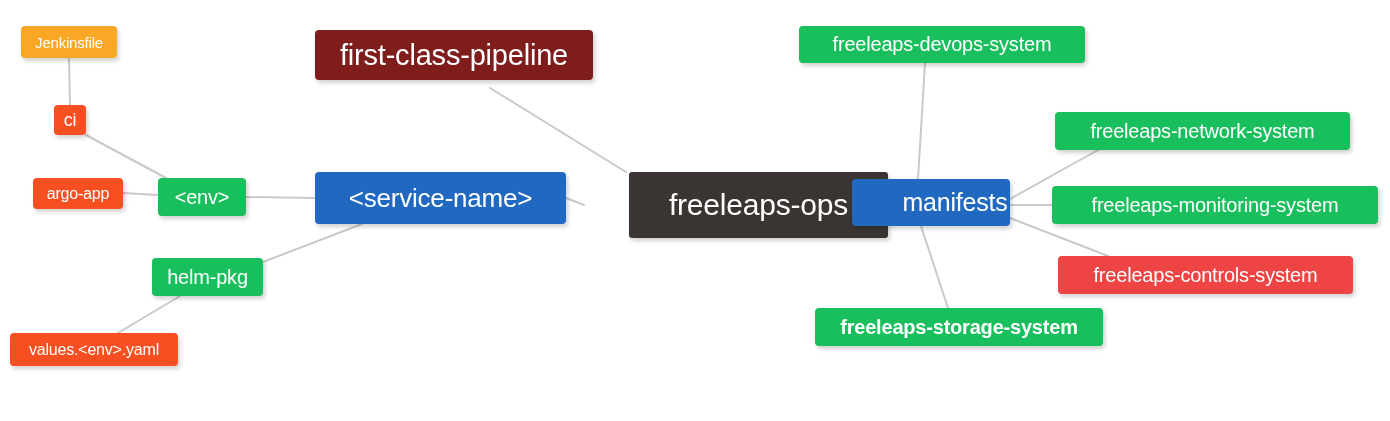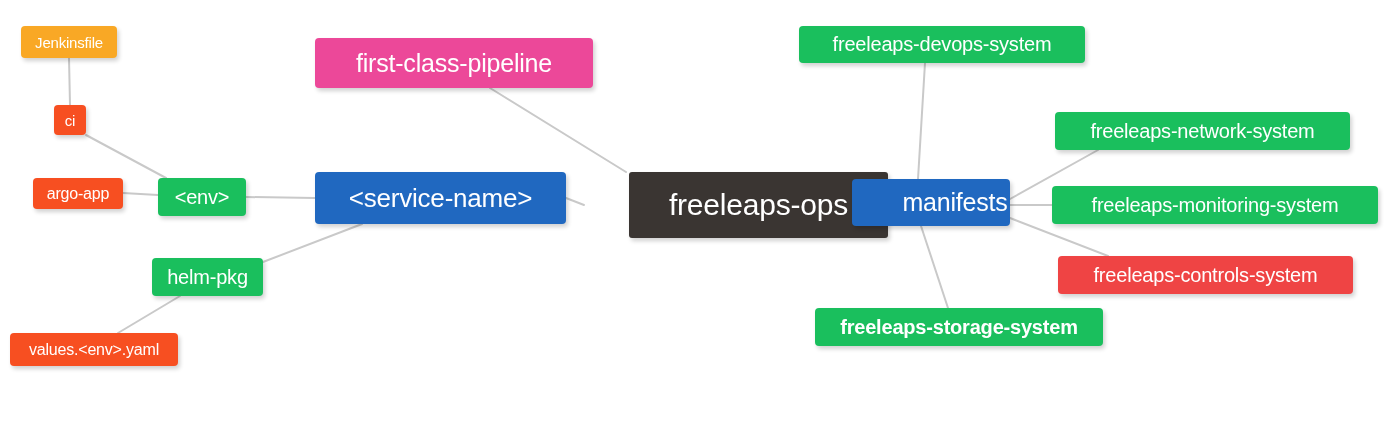--- a/index.html
+++ b/index.html
@@ -67,33 +67,33 @@
   <div id="node-layer">
       <div class="node node-root" style="left: 584px; top: 172px; width: 259px; height: 66px; background: rgb(58, 53, 50); font-size: 30px;">
         <span>freeleaps-ops</span>
       </div>
       <div class="node" style="left: 315px; top: 172px; width: 251px; height: 52px; background: rgb(32, 104, 192); font-size: 26px;">
         <span>&lt;service-name&gt;</span>
       </div>
       <div class="node" style="left: 852px; top: 179px; width: 158px; height: 47px; background: rgb(32, 104, 192); font-size: 25px; padding-left: 48px;">
         <span>manifests</span>
       </div>
-      <div class="node" style="left: 315px; top: 38px; width: 278px; height: 50px; background: #ec4899; font-size: 25px;">
+      <div class="node" style="left: 315px; top: 30px; width: 278px; height: 50px; background: #7f1d1d; font-size: 29px;">
         <span>first-class-pipeline</span>
       </div>
       <div class="node" style="left: 158px; top: 178px; width: 88px; height: 38px; background: rgb(26, 191, 93); font-size: 20px;">
         <span>&lt;env&gt;</span>
       </div>
       <div class="node" style="left: 152px; top: 258px; width: 111px; height: 38px; background: rgb(26, 191, 93); font-size: 20px;">
         <span>helm-pkg</span>
       </div>
       <div class="node" style="left: 21px; top: 26px; width: 96px; height: 32px; background: rgb(249, 168, 37); font-size: 15px; align-items: center;">
         <span>Jenkinsfile</span>
       </div>
-      <div class="node" style="left: 54px; top: 105px; width: 32px; height: 30px; background: rgb(247, 79, 33); font-size: 15px;">
+      <div class="node" style="left: 54px; top: 105px; width: 32px; height: 30px; background: rgb(247, 79, 33); font-size: 18px;">
         <span>ci</span>
       </div>
       <div class="node" style="left: 33px; top: 178px; width: 90px; height: 31px; background: rgb(247, 79, 33); font-size: 16px;">
         <span>argo-app</span>
       </div>
       <div class="node" style="left: 10px; top: 333px; width: 168px; height: 33px; background: rgb(247, 79, 33); font-size: 16px;">
         <span>values.&lt;env&gt;.yaml</span>
       </div>
       <div class="node" style="left: 799px; top: 26px; width: 286px; height: 37px; background: rgb(26, 191, 93); font-size: 20px;">
         <span>freeleaps-devops-system</span>

